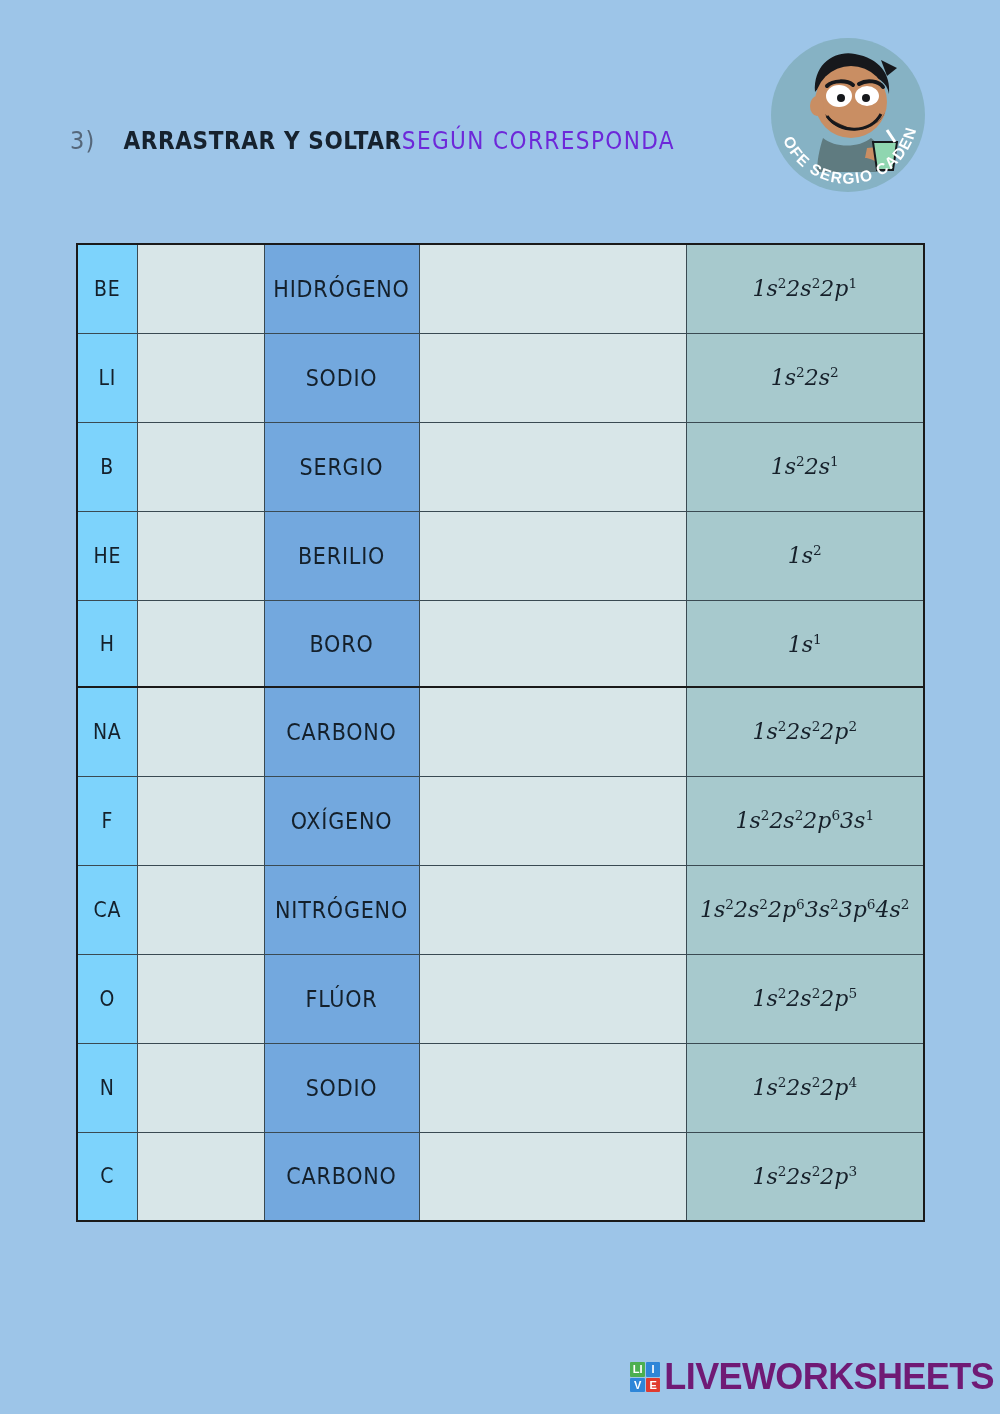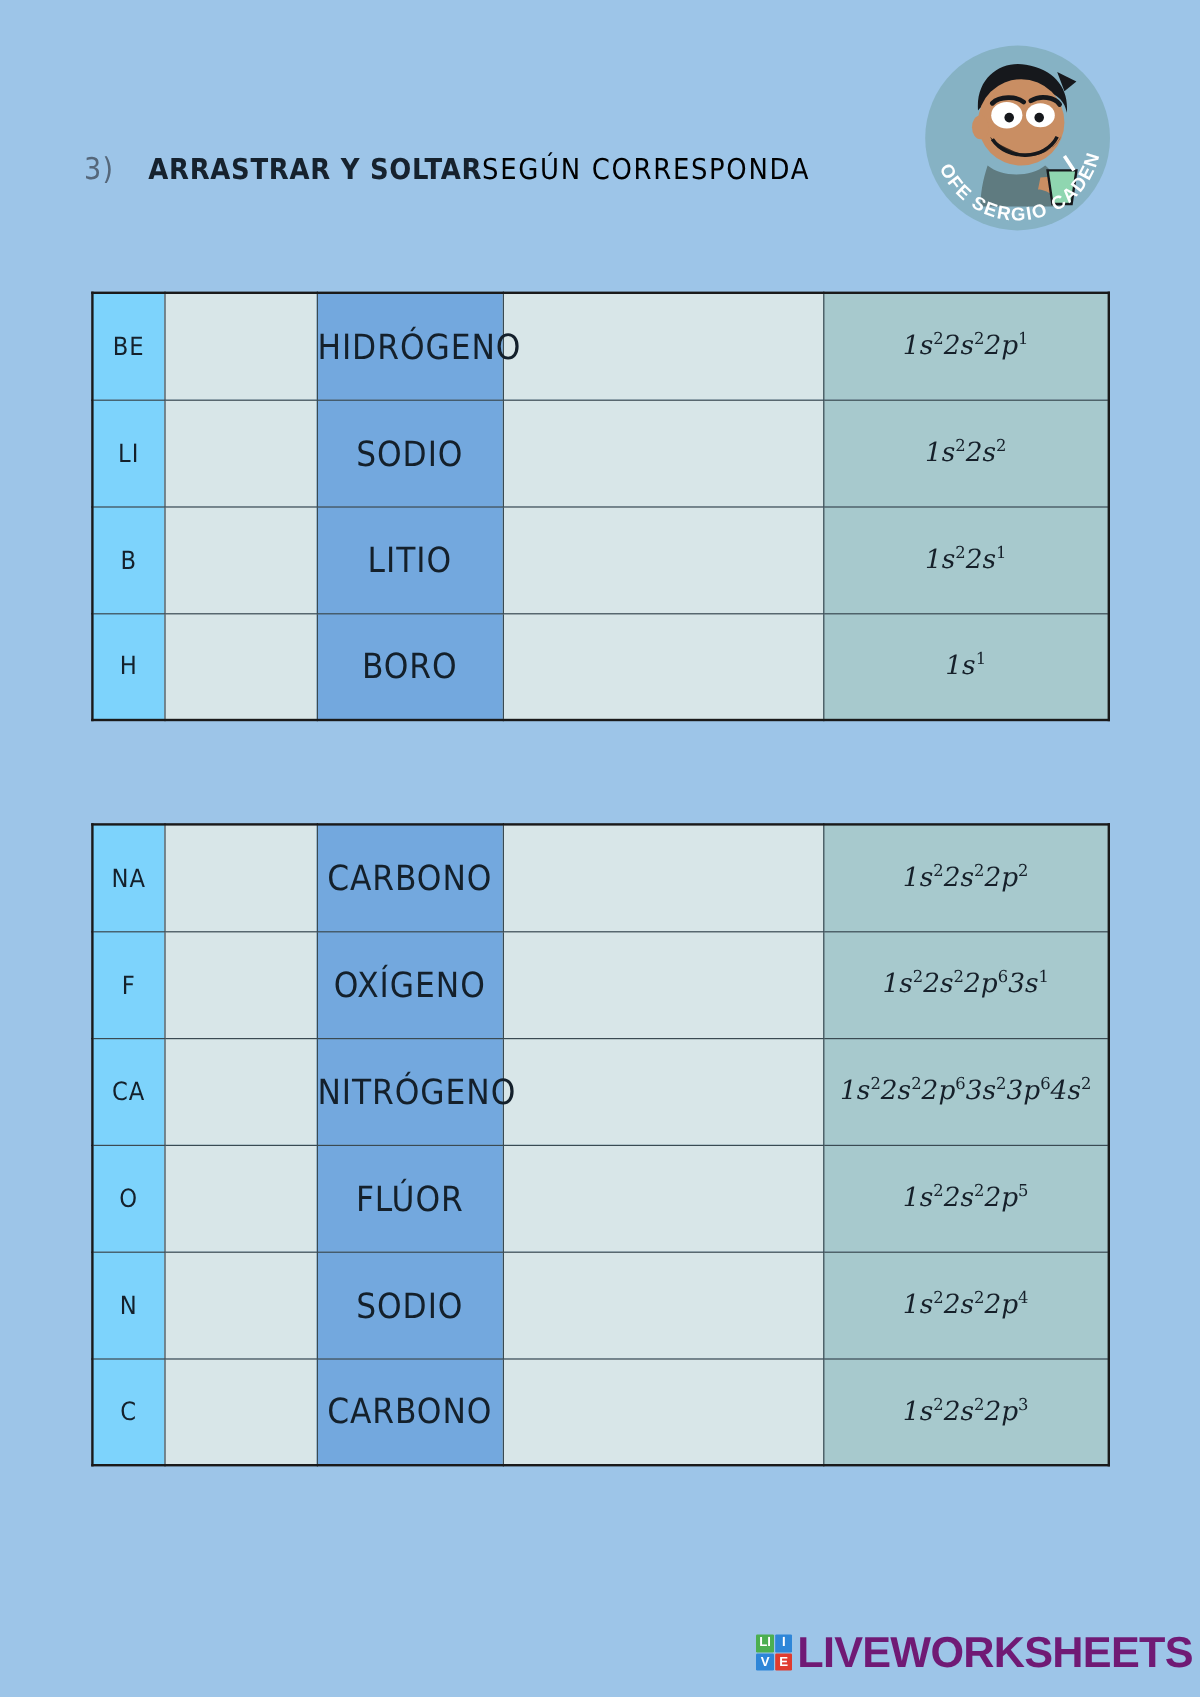--- a/index.html
+++ b/index.html
@@ -46,21 +46,21 @@
     margin-right: 28px;
     font-size: 25px;
   }
   .heading .strong {
     color: #16222e;
     font-weight: 700;
     letter-spacing: 0.6px;
     text-align: center;
   }
   .heading .light {
-    color: #000000;
+    color: #6d28d9;
     font-weight: 400;
     letter-spacing: 1.4px;
   }
 
   
   .dd-table {
     position: absolute;
     left: 76px;
     width: 849px;
     border-collapse: collapse;
@@ -84,21 +84,21 @@
 
   #table-1 td { height: 89px; }
   #table-2 td { height: 89px; }
 
   .sym, .name {
     font-family: "DejaVu Sans Condensed", "Liberation Sans Narrow", "Liberation Sans", sans-serif;
     color: #14202b;
     letter-spacing: 0.8px;
   }
   .sym  { font-size: 21px; }
-  .name { font-size: 29px; }
+  .name { font-size: 23px; }
 
   .config {
     font-family: "DejaVu Serif", "Liberation Serif", serif;
     font-size: 22px;
     color: #16202a;
     font-style: normal;
     white-space: nowrap;
   }
   .config i { font-style: italic; margin-top: 24px; }
   .config sup {
@@ -198,23 +198,30 @@
       <tr>
         <td class="col-symbol"><span class="sym">LI</span></td>
         <td class="col-drop-a"></td>
         <td class="col-name"><span class="name">SODIO</span></td>
         <td class="col-drop-b"></td>
         <td class="col-config"><span class="config"><i>1s</i><sup>2</sup><i>2s</i><sup>2</sup></span></td>
       </tr>
       <tr>
         <td class="col-symbol"><span class="sym">B</span></td>
         <td class="col-drop-a"></td>
-        <td class="col-name"><span class="name">LITIO</span></td>
+        <td class="col-name"><span class="name">SERGIO</span></td>
         <td class="col-drop-b"></td>
         <td class="col-config"><span class="config"><i>1s</i><sup>2</sup><i>2s</i><sup>1</sup></span></td>
+      </tr>
+      <tr>
+        <td class="col-symbol"><span class="sym">HE</span></td>
+        <td class="col-drop-a"></td>
+        <td class="col-name"><span class="name">BERILIO</span></td>
+        <td class="col-drop-b"></td>
+        <td class="col-config"><span class="config"><i>1s</i><sup>2</sup></span></td>
       </tr>
       <tr>
         <td class="col-symbol"><span class="sym">H</span></td>
         <td class="col-drop-a"></td>
         <td class="col-name"><span class="name">BORO</span></td>
         <td class="col-drop-b"></td>
         <td class="col-config"><span class="config"><i>1s</i><sup>1</sup></span></td>
       </tr>
     </tbody>
 </table>

